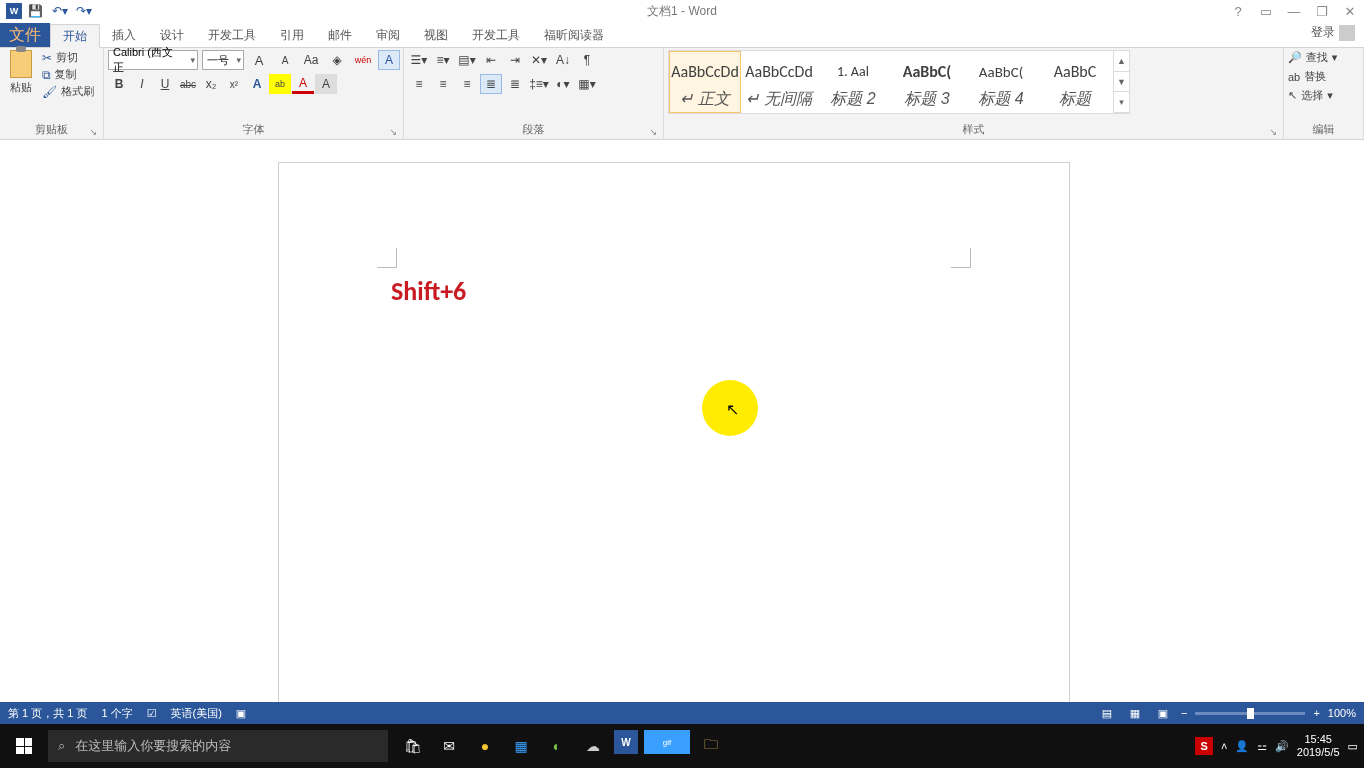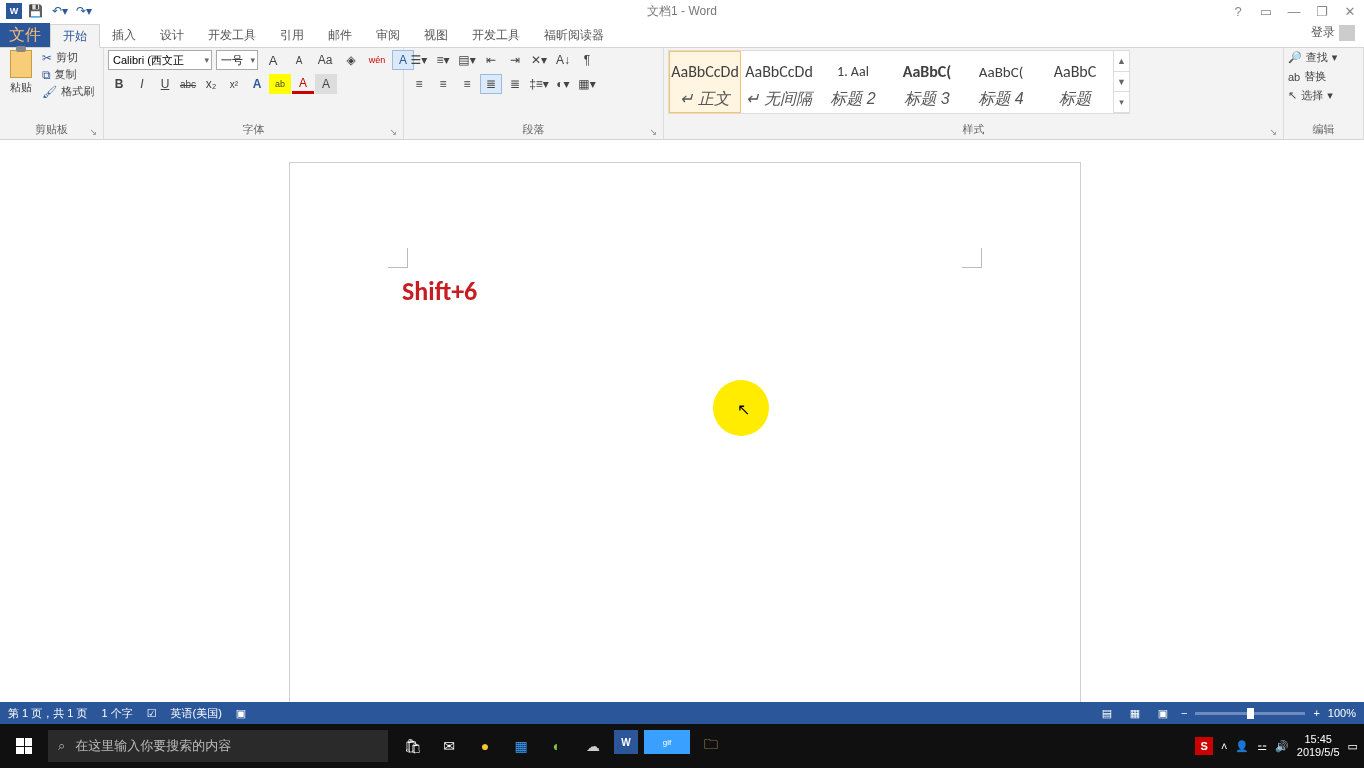--- a/index.html
+++ b/index.html
@@ -34,21 +34,21 @@
 .clipboard .paste .clip-icon { width:22px; height:28px; background:#f8cd7a; border:1px solid #c79d3f; position:relative; }
 .clipboard .paste .clip-icon:before { content:""; position:absolute; top:-5px; left:5px; width:10px; height:6px; background:#888; border-radius:2px; }
 .clipboard .small-col { display:flex; flex-direction:column; gap:2px; margin-left:4px; font-size:11px; color:#444; }
 .small-row { display:flex; align-items:center; gap:4px; }
 .small-row .icon { font-size:12px; color:#2b579a; }
 
 
 .font .row1 { display:flex; gap:4px; align-items:center; }
 .combo { height:20px; background:#fff; border:1px solid #aaa; font-size:11px; padding:0 14px 0 4px; display:flex; align-items:center; position:relative; }
 .combo:after { content:"▾"; position:absolute; right:2px; font-size:9px; color:#666; }
-.font-name { width:104px; }
+.font-name { width:90px; }
 .font-size { width:42px; }
 .rbtn { width:22px; height:20px; display:flex; align-items:center; justify-content:center; font-size:12px; color:#444; border:1px solid transparent; }
 .rbtn.box { border:1px solid #9bbbe0; background:#dbe9f8; }
 .font .row2 { display:flex; gap:1px; margin-top:4px; }
 .fbtn { width:22px; height:20px; display:flex; align-items:center; justify-content:center; font-size:12px; color:#444; }
 
 
 .para .row { display:flex; gap:2px; }
 .para .row + .row { margin-top:4px; }
 
@@ -60,21 +60,21 @@
 .style-item .sname { font-size:16px; color:#555;font-style:italic; }
 .style-item.first { border:1px solid #f7c36f; background:#fff5e0; }
 .gallery .scroll { width:16px; display:flex; flex-direction:column; border-left:1px solid #dcdcdc; }
 .gallery .scroll div { flex:1; display:flex; align-items:center; justify-content:center; font-size:9px; color:#666; border-bottom:1px solid #dcdcdc; }
 
 
 .editing .col { display:flex; flex-direction:column; gap:4px; font-size:11px; color:#444; }
 .editing .item { display:flex; align-items:center; gap:4px; }
 
 
-.doc-area { position:absolute; top:140px; bottom:44px; left:0; right:0; background:#fff; overflow:hidden;margin-left:11px; }
+.doc-area { position:absolute; top:140px; bottom:44px; left:0; right:0; background:#fff; overflow:hidden; }
 .page { position:absolute; left:278px; top:22px; width:792px; height:1020px; background:#fff; border:1px solid #cfcfcf; }
 .margin-mark { position:absolute; width:20px; height:20px; border:1px solid #bbb; }
 .mm-tl { top:85px; left:98px; border-right:none; border-bottom:none; transform:rotate(180deg); }
 .mm-tr { top:85px; right:98px; border-left:none; border-bottom:none; transform:rotate(180deg) scaleX(-1); }
 .page-text { position:absolute; top:112px; left:112px; font-family:Calibri, sans-serif; font-size:26px; font-weight:bold; color:#c81c22; }
 .highlight-circle { position:absolute; width:56px; height:56px; background:#ffec00; border-radius:50%; }
 .cursor { position:absolute; font-size:16px; color:#000; pointer-events:none; }
 
 
 .statusbar { position:absolute; bottom:44px; left:0; right:0; height:22px; background:#2b579a; color:#fff; display:flex; align-items:center; font-size:11px; padding:0 8px; justify-content:space-between; }

